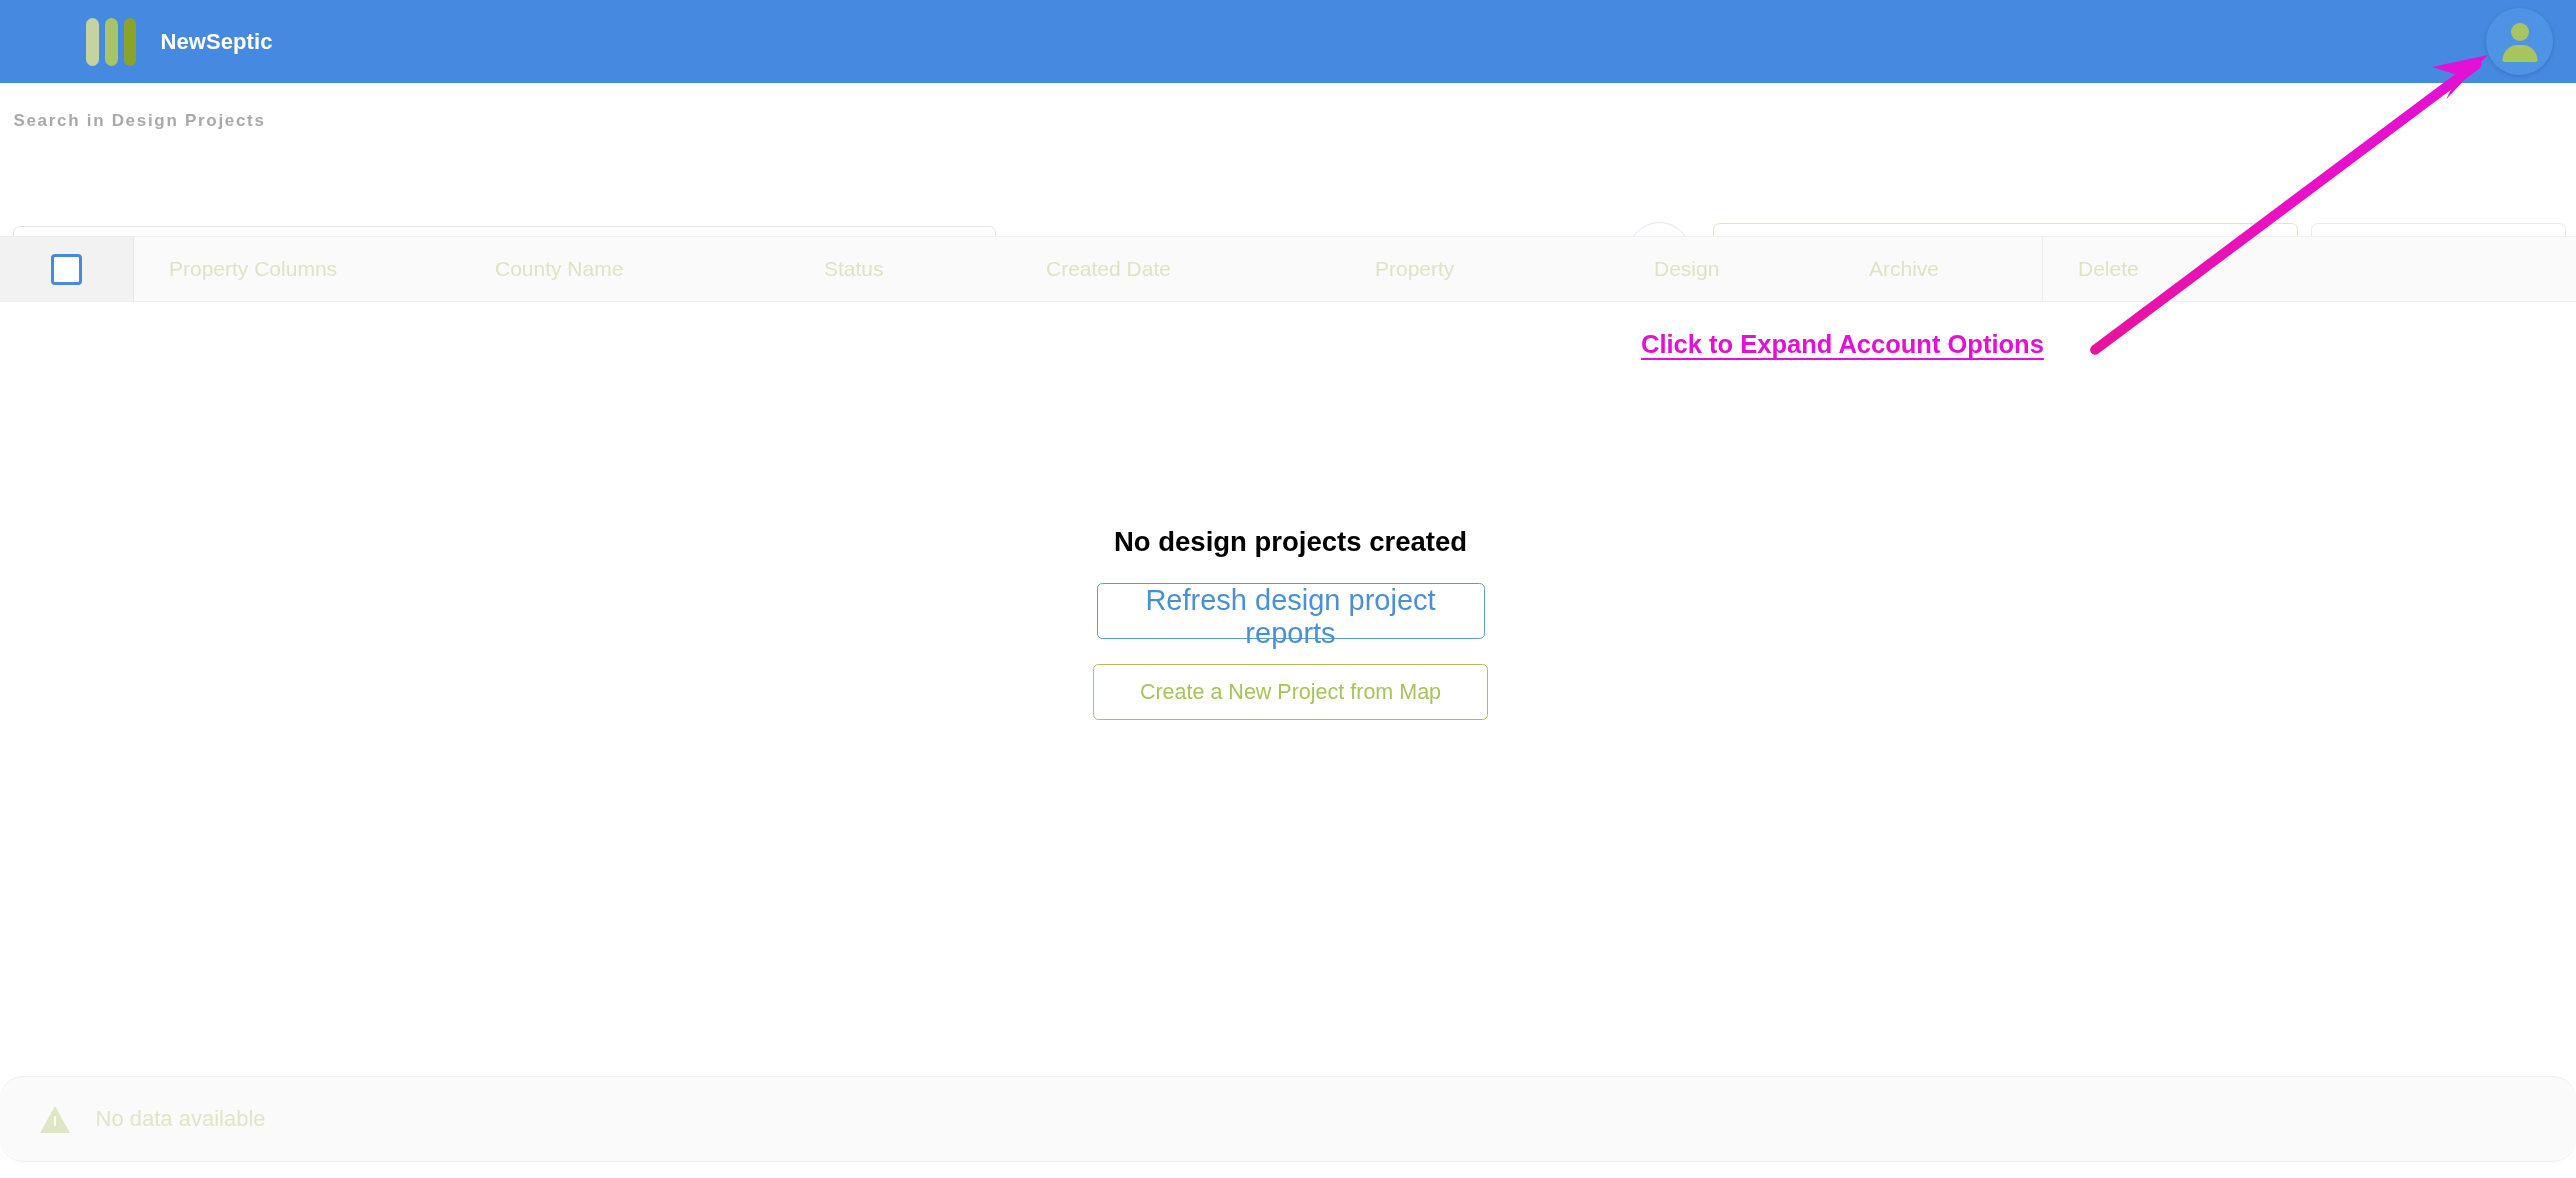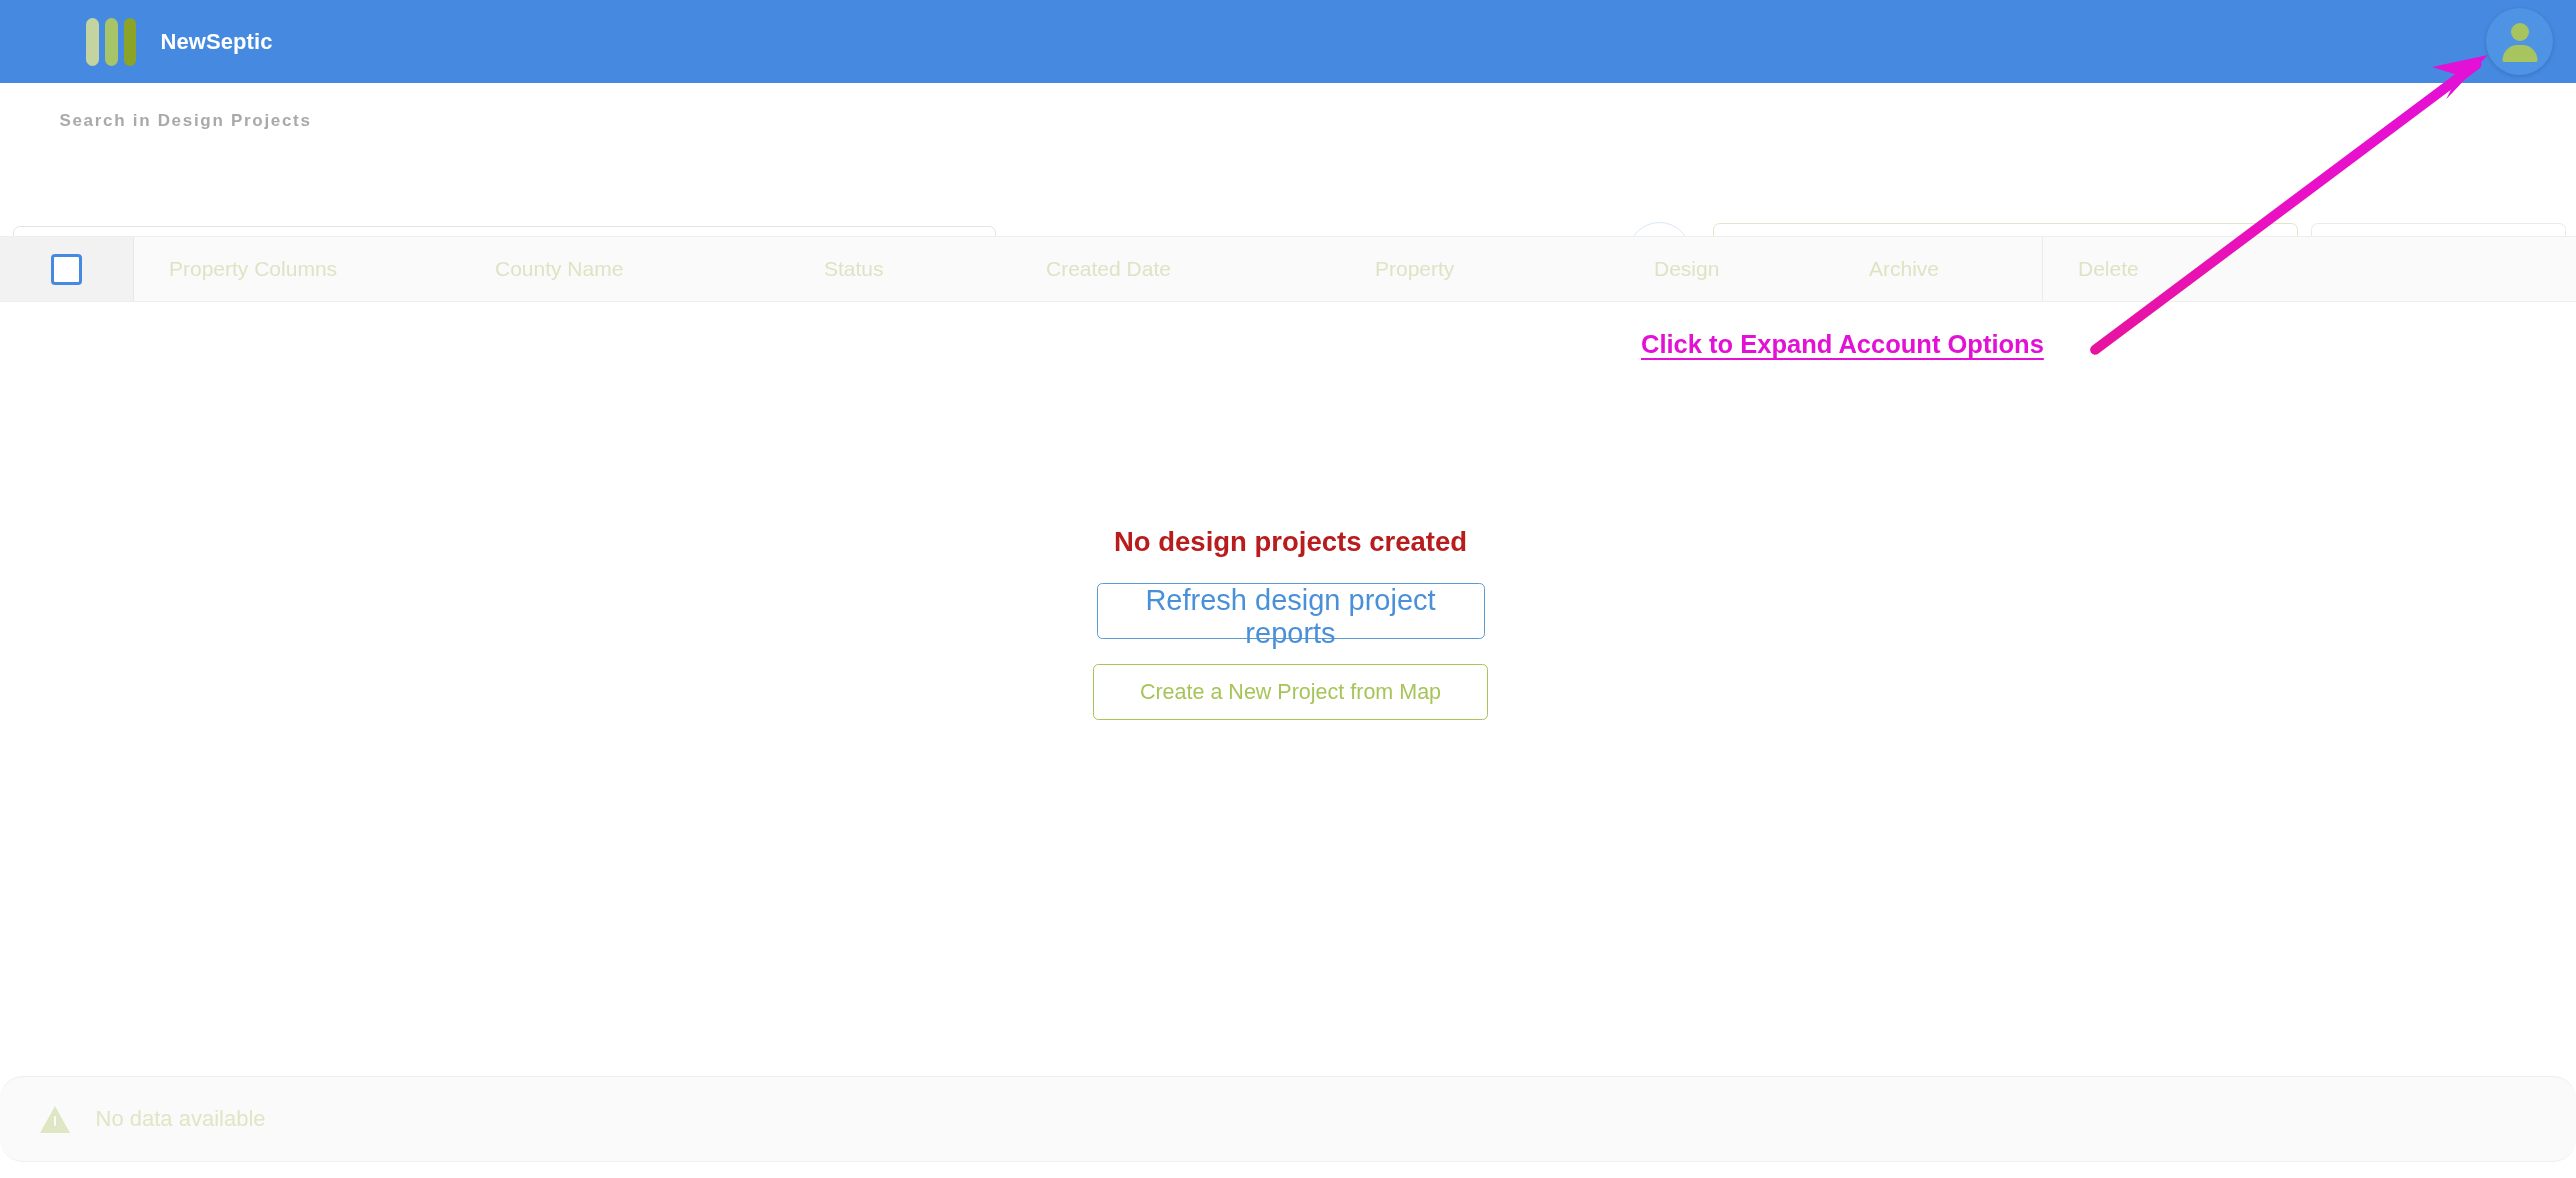--- a/index.html
+++ b/index.html
@@ -103,21 +103,20 @@
   }
 
   .search-label {
     position: absolute;
     left: 13.4px; top: 28px;
     font-size: 17px;
     color: #a9a9a9;
     letter-spacing: 1.7px;
     font-weight: bold;
     white-space: nowrap;
-    margin-left: 46px;
   }
 
   .search-box {
     position: absolute;
     left: 13.4px; top: 143px;
     width: 983px;
     height: 55px;
     border: 1px solid #e4e4e4;
     border-radius: 6.7px;
     background: #ffffff;
@@ -256,21 +255,21 @@
     left: 1093px;
     top: 224px;
     width: 395px;
     display: flex;
     flex-direction: column;
     align-items: center;
   }
   .empty-title {
     font-size: 27.5px;
     font-weight: bold;
-    color: #b91c1c;
+    color: #000000;
     margin-bottom: 25px;
     white-space: nowrap;
     text-align: right;
   }
   .empty-btn-refresh {
     width: 388px;
     height: 56px;
     border: 1.3px solid #5b9bd5;
     border-radius: 5.4px;
     background: #ffffff;

